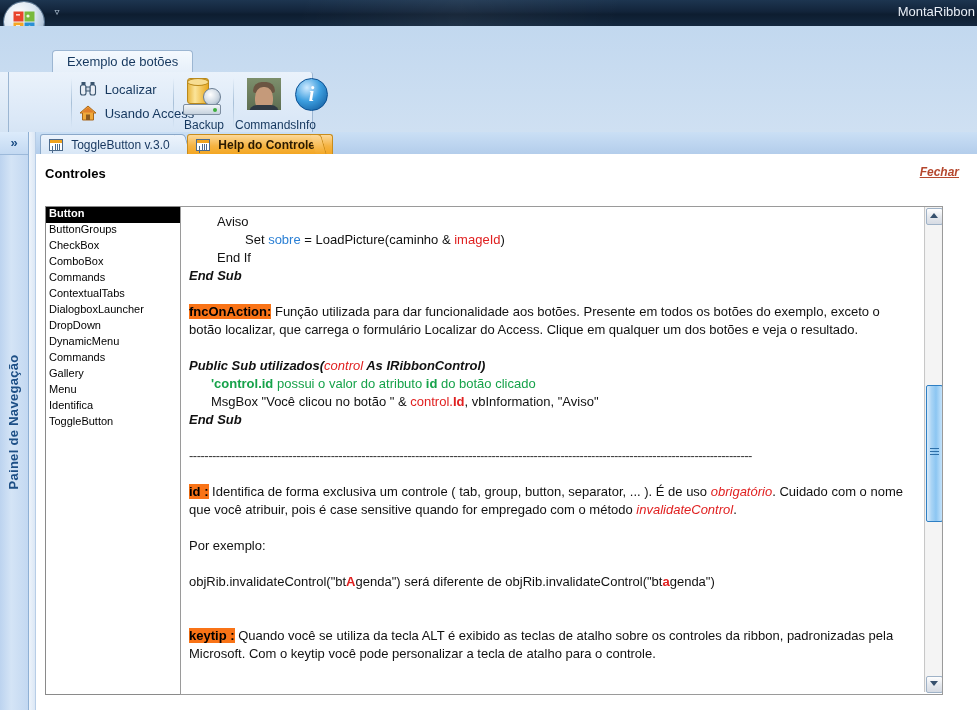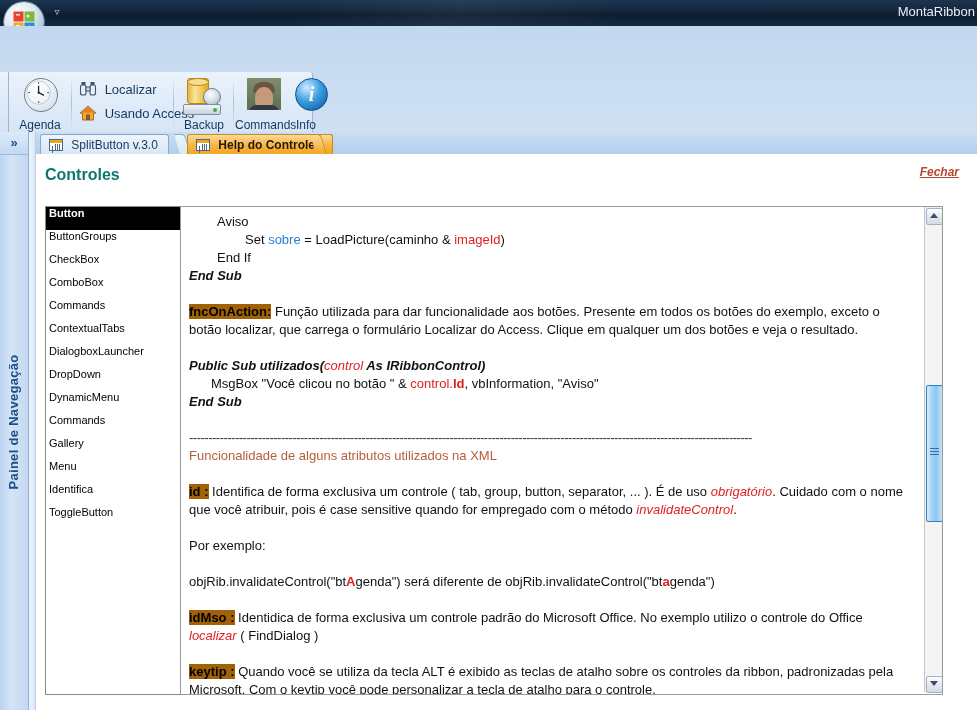--- a/index.html
+++ b/index.html
@@ -179,49 +179,49 @@
   }
   .gridico:before{content:"";position:absolute;left:0;top:0;right:0;height:3px;background:#f0a31e;}
   .gridico:after{content:"";position:absolute;left:5px;top:4px;width:1px;height:7px;background:#4c6a8c;
     box-shadow:2px 0 0 #4c6a8c, 4px 0 0 #4c6a8c, -3px 2px 0 #4c6a8c;}
 
   
   .form-surface{
     position:absolute;left:36px;top:22px;width:941px;height:556px;background:#ffffff;
   }
   .form-title{
-    position:absolute;left:9px;top:12px;font-size:16px;color:#0f766e;font-weight:bold;
+    position:absolute;left:9px;top:12px;font-size:13px;color:#000000;font-weight:bold;
   }
   .fechar{
     position:absolute;right:18px;top:11px;font-size:12px;color:#b5472e;
     font-weight:bold;font-style:italic;text-decoration:underline;cursor:pointer;
   }
   .listbox{
     position:absolute;left:9px;top:52px;width:137px;height:487px;
     background:#ffffff;border:1px solid #8a8a8a;overflow:hidden;
   }
   .lb-item{
-    height:23px;line-height:13.4px;padding:0 3px;font-size:11px;color:#000;white-space:nowrap;
+    height:16px;line-height:13.4px;padding:0 3px;font-size:11px;color:#000;white-space:nowrap;
   }
   .lb-item.sel{background:#000000;color:#ffffff;font-weight:bold;}
 
   .textpane{
     position:absolute;left:144px;top:52px;width:761px;height:487px;
     background:#ffffff;border:1px solid #9a9a9a;overflow:hidden;
   }
   .tp-inner{
     position:absolute;left:0;top:0;width:740px;height:487px;padding:6px 8px 0 8px;
     box-sizing:border-box;
     font-size:13px;line-height:18px;color:#111;
   }
   .code{font-family:"Liberation Sans",sans-serif;}
   .i-blue{color:#2a7fd4;}
   .i-red{color:#e02020;}
   .i-green{color:#16a24a;}
-  .hl{background:#a16207;font-weight:bold;color:#000;}
+  .hl{background:#f97316;font-weight:bold;color:#000;}
   .bi{font-weight:bold;font-style:italic;}
   .b{font-weight:bold;}
   .it{font-style:italic;}
   .red-it{color:#e02020;font-style:italic;}
   .brown{color:#b5603a;}
   .dash{color:#333;letter-spacing:-0.5px;white-space:nowrap;overflow:hidden;display:block;}
   .blank{height:18px;}
   .indent1{padding-left:28px;}
   .indent2{padding-left:56px;}
   .indent-c{padding-left:22px;}
@@ -274,40 +274,30 @@
       <rect x="11.5" y="11.5" width="10" height="10" fill="#2a8fd4"></rect>
       <circle cx="15" cy="5" r="1.6" fill="#ffffff" opacity="0.85"></circle>
       <circle cx="16.5" cy="16" r="1.6" fill="#ffffff" opacity="0.85"></circle>
       <rect x="3" y="3" width="4" height="1.6" fill="#ffffff" opacity="0.8"></rect>
       <rect x="3" y="14" width="4" height="1.6" fill="#ffffff" opacity="0.8"></rect>
     </svg>
   </div>
 
   <div class="ribbon-strip">
 
+    <div class="tabrow">
+      <div class="ribtab">
+        <span>Exemplo de botões</span>
+      </div>
+    </div>
 
     <div class="ribbon-bg-left"></div>
 
     <div class="ribbon-body">
 
-      <div class="bigbtn" style="left:2px;">
-        <div class="clock">
-          <svg viewBox="0 0 32 32" width="29" height="29" style="position:absolute;left:0;top:0;">
-            <circle cx="15" cy="15" r="13" fill="none" stroke="#9aa7b4" stroke-width="0.6"></circle>
-            <line x1="15" y1="3.5" x2="15" y2="5.5" stroke="#33404d" stroke-width="1"></line>
-            <line x1="15" y1="24.5" x2="15" y2="26.5" stroke="#33404d" stroke-width="1"></line>
-            <line x1="3.5" y1="15" x2="5.5" y2="15" stroke="#33404d" stroke-width="1"></line>
-            <line x1="24.5" y1="15" x2="26.5" y2="15" stroke="#33404d" stroke-width="1"></line>
-            <line x1="15" y1="15" x2="15" y2="7.5" stroke="#222" stroke-width="1.4"></line>
-            <line x1="15" y1="15" x2="21" y2="18" stroke="#222" stroke-width="1.4"></line>
-            <circle cx="15" cy="15" r="1.2" fill="#222"></circle>
-          </svg>
-        </div>
-        <div class="lbl">Agenda</div>
-      </div>
 
       <div class="ribbon-sep" style="left:62px;"></div>
 
       <div class="smallbtn" style="left:70px;top:7px;">
         <span class="ico">
           <svg viewBox="0 0 18 18" width="18" height="18">
             <rect x="1.5" y="5" width="5.5" height="10" rx="2" fill="#e9eef5" stroke="#3a556f" stroke-width="1.1"></rect>
             <rect x="11" y="5" width="5.5" height="10" rx="2" fill="#e9eef5" stroke="#3a556f" stroke-width="1.1"></rect>
             <rect x="7" y="7" width="4" height="4" fill="#cdd9e6" stroke="#3a556f" stroke-width="1"></rect>
             <rect x="2.5" y="2" width="4" height="3" fill="#3a556f"></rect>
@@ -363,21 +353,21 @@
 
     <div class="navpane">
       <div class="navpane-head">»</div>
       <div class="navpane-label">Painel de Navegação</div>
     </div>
     <div class="divider-v"></div>
 
     <div class="doctabs">
       <div class="doctab inactive" style="left:4px;">
         <span class="gridico"></span>
-        <span>SplitButton v.3.0</span>
+        <span>ToggleButton v.3.0</span>
       </div>
       <div class="tabskew inactive" style="left:141px;"></div>
 
       <div class="doctab active" style="left:151px;">
         <span class="gridico"></span>
         <span>Help do Controles</span>
       </div>
       <div class="tabskew active" style="left:277px;"></div>
     </div>
 
@@ -422,53 +412,52 @@
 
           <div>
             <span class="hl">fncOnAction:</span><span> Função utilizada para dar funcionalidade aos botões.  Presente em todos os botões do exemplo, exceto o botão localizar, que carrega o formulário Localizar do Access.  Clique em qualquer um dos botões e veja o resultado.</span>
           </div>
 
           <div class="blank"></div>
 
           <div class="code bi">
             <span>Public Sub utilizados(</span><span class="i-red it" style="font-weight:normal">control</span><span> As IRibbonControl)</span>
           </div>
+          <div class="code indent-c i-green">
+            <span class="b">'control.id</span><span> possui o valor do atributo </span><span class="b">id</span><span> do botão clicado</span>
+          </div>
           <div class="code indent-c">
             <span>MsgBox "Você clicou no botão " &amp; </span><span class="i-red">control.</span><span class="i-red b">Id</span><span>, vbInformation, "Aviso"</span>
           </div>
           <div class="code bi">
             <span>End Sub</span>
           </div>
 
           <div class="blank"></div>
 
           <div class="dash">---------------------------------------------------------------------------------------------------------------------------------------------------</div>
-          <div class="brown">Funcionalidade de alguns atributos utilizados na XML</div>
 
           <div class="blank"></div>
 
           <div>
             <span class="hl">id :</span><span> Identifica de forma exclusiva um controle ( tab, group, button, separator, ... ).  É de  uso </span><span class="red-it">obrigatório</span><span>. Cuidado com o nome que você atribuir, pois é case sensitive quando for empregado com o método </span><span class="red-it">invalidateControl</span><span>.</span>
           </div>
 
           <div class="blank"></div>
 
           <div>Por exemplo:</div>
 
           <div class="blank"></div>
 
           <div>
             <span>objRib.invalidateControl("bt</span><span class="i-red b">A</span><span>genda") será diferente de objRib.invalidateControl("bt</span><span class="i-red b">a</span><span>genda")</span>
           </div>
 
           <div class="blank"></div>
 
-          <div>
-            <span class="hl">idMso :</span><span> Identidica de forma exclusiva um controle padrão do Microsoft Office.  No exemplo utilizo o controle do Office </span><span class="red-it">localizar</span><span> ( FindDialog )</span>
-          </div>
 
           <div class="blank"></div>
 
           <div>
             <span class="hl">keytip :</span><span> Quando você se utiliza da tecla ALT é exibido as teclas de atalho sobre os controles da ribbon, padronizadas pela Microsoft.  Com o keytip você pode personalizar a tecla de atalho para o controle.</span>
           </div>
 
         </div>
 
         <div class="vsb">

